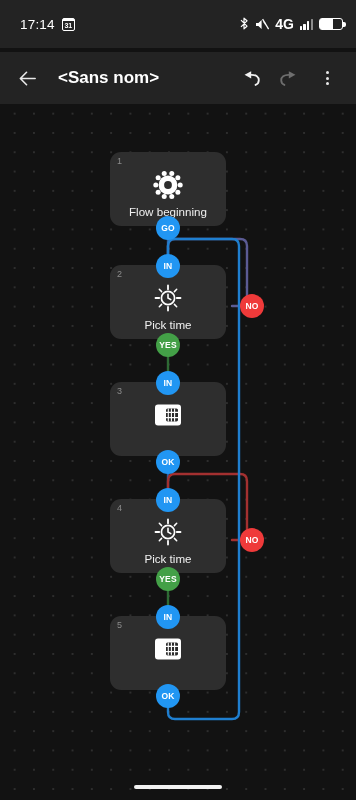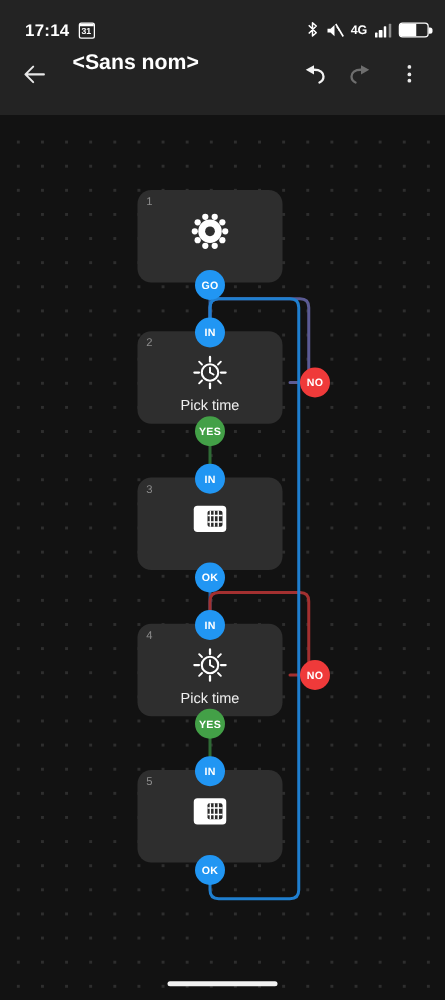--- a/index.html
+++ b/index.html
@@ -20,21 +20,21 @@
   #statusbar {
     position: absolute; top: 0; left: 0;
     width: 356px; height: 48px;
     background: #232323;
     display: flex; align-items: center;
     padding: 0 13px 0 20px;
     z-index: 40;
   }
   #status-left { display: flex; align-items: center; gap: 7px; }
   .clock-text {
-    color: #fff; font-size: 13.5px; font-weight: bold;
+    color: #fff; font-size: 13.5px; font-weight: normal;
     letter-spacing: .2px;
   }
   .cal-icon {
     width: 13px; height: 13px;
     border: 1.4px solid #fff; border-radius: 2px;
     position: relative;
     display: flex; align-items: flex-end; justify-content: center;
   }
   .cal-icon span {
     font-size: 7px; color: #fff; font-weight: bold;
@@ -45,21 +45,21 @@
     background:#fff;
   }
   #status-right {
     margin-left: auto;
     display: flex; align-items: center; gap: 6px;
   }
   .si { color: #fff; font-size: 12px; line-height: 1; }
   .bt-ic { font-size: 12px; }
   .mute-ic { position: relative; display: inline-block; width: 14px; height: 12px; }
   .mute-ic svg { display: block; }
-  .net-text { color:#fff; font-size: 10px; font-weight: bold; }
+  .net-text { color:#fff; font-size: 14px; font-weight: bold; }
   .bars { display: flex; align-items: flex-end; gap: 1.2px; height: 11px; }
   .bars i { display:block; width: 2.4px; background: #fff; border-radius: .5px; }
   .bars i:nth-child(1){ height: 4px; }
   .bars i:nth-child(2){ height: 6px; }
   .bars i:nth-child(3){ height: 8.5px; }
   .bars i:nth-child(4){ height: 11px; background:#8d8d8d; }
   .battery {
     width: 24px; height: 12px; border: 1.5px solid #fff;
     border-radius: 3px; position: relative;
     display:flex; align-items:center;
@@ -72,24 +72,24 @@
     height: 100%; width: 58%; background: #fff;
     border-radius: 1px 0 0 1px;
   }
   .battery .bnum {
     position:absolute; left:0; right:0; text-align:center;
     font-size: 8px; font-weight: bold; color: #232323; line-height: 9px; padding-left: 48px;
   }
 
   
   #appbar {
-    position: absolute; top: 40px; left: 0;
+    position: absolute; top: 52px; left: 0;
     width: 356px; height: 52px;
     background: #232323;
-    display: flex; align-items: flex-start;
+    display: flex; align-items: center;
     padding: 0 10px 0 8px;
     z-index: 40;
   }
   .ab-btn {
     width: 38px; height: 38px;
     display: flex; align-items: center; justify-content: center;
     cursor: pointer; border-radius: 50%;
     flex: 0 0 auto;
   }
   #appbar-title {
@@ -245,20 +245,21 @@
                 <circle cx="5.13" cy="22.17" r="2.5" fill="#fff"></circle>
                 <circle cx="2.80" cy="15.00" r="2.5" fill="#fff"></circle>
                 <circle cx="5.13" cy="7.83" r="2.5" fill="#fff"></circle>
                 <circle cx="11.23" cy="3.40" r="2.5" fill="#fff"></circle>
                 <circle cx="18.77" cy="3.40" r="2.5" fill="#fff"></circle>
                 <circle cx="24.87" cy="7.83" r="2.5" fill="#fff"></circle>
                 <circle cx="15" cy="15" r="9.4" fill="#fff"></circle>
                 <circle cx="15" cy="15" r="3.9" fill="#2e2e2e"></circle>
               </svg></span>
           </div>
+          <div class="node-label">Flow beginning</div>
         </div>
         <div class="port blue" style="width: 24px; height: 24px; left: 156px; top: 116px;">GO</div>
         <div class="node" style="left: 110px; top: 165px; width: 116px; height: 74px;">
           <div class="node-num">2</div>
           <div class="node-icon">
             <span><svg width="32" height="32" viewBox="0 0 32 32">
                 <circle cx="16" cy="16" r="6.6" fill="none" stroke="#fff" stroke-width="1.7"></circle>
                 <path d="M16 12.2 L16 16 L18.8 17.6" stroke="#fff" stroke-width="1.6" fill="none" stroke-linecap="round"></path>
                 <path d="M16 3.5 L16 7.2 M16 24.8 L16 28.5 M3.5 16 L7.2 16 M24.8 16 L28.5 16" stroke="#fff" stroke-width="1.8" stroke-linecap="round"></path>
                 <path d="M7.3 7.3 L9.6 9.6 M22.4 22.4 L24.7 24.7 M24.7 7.3 L22.4 9.6 M9.6 22.4 L7.3 24.7" stroke="#fff" stroke-width="1.5" stroke-linecap="round"></path>

